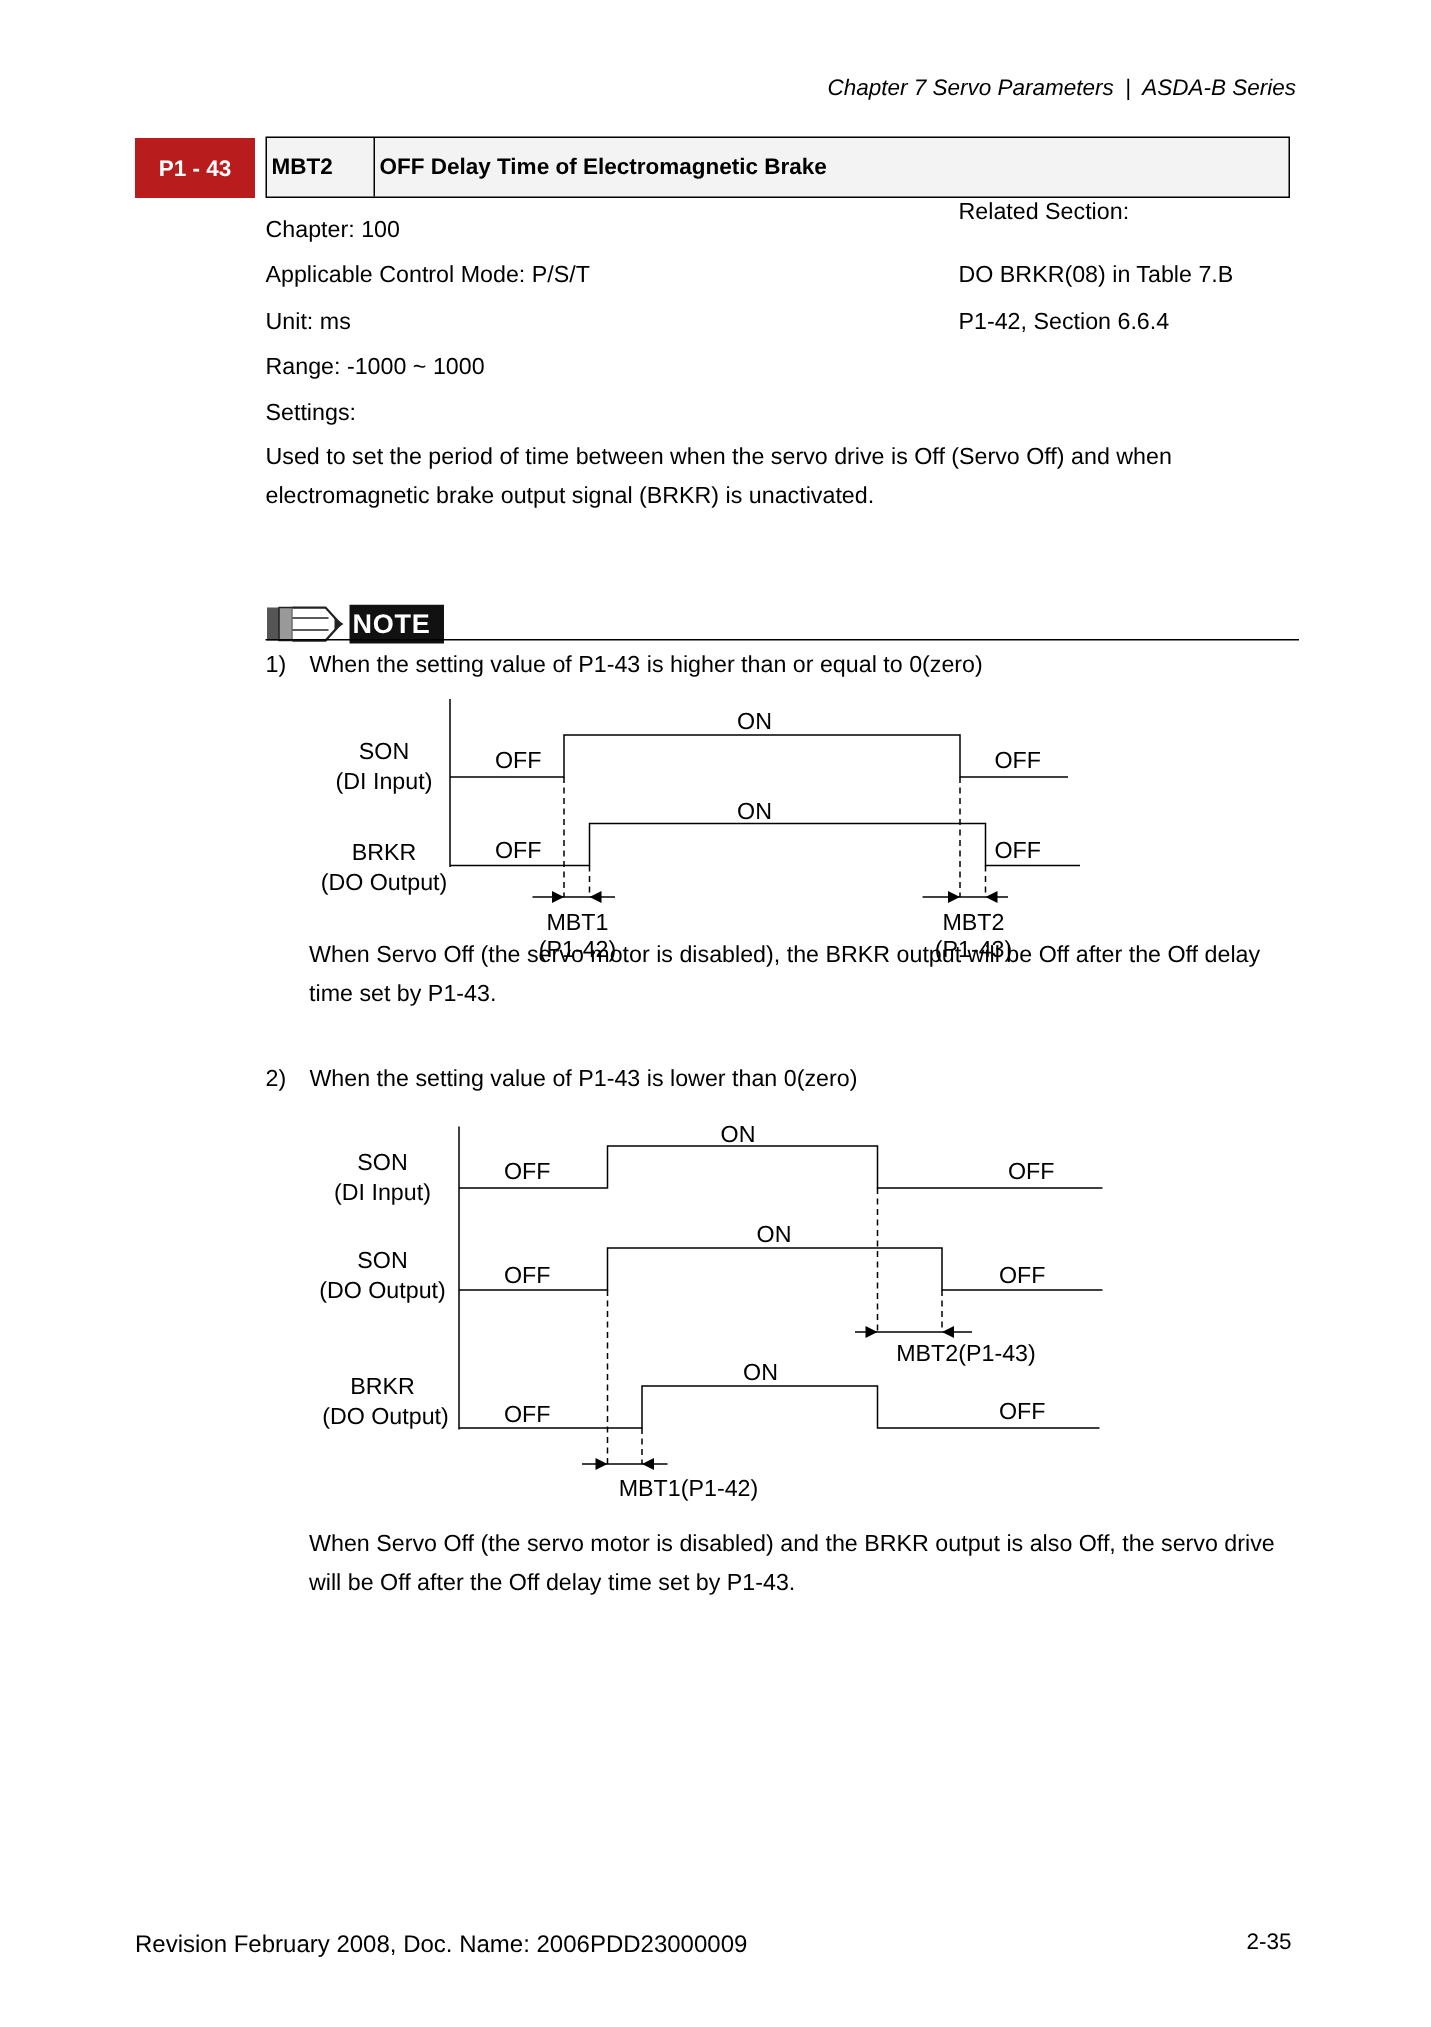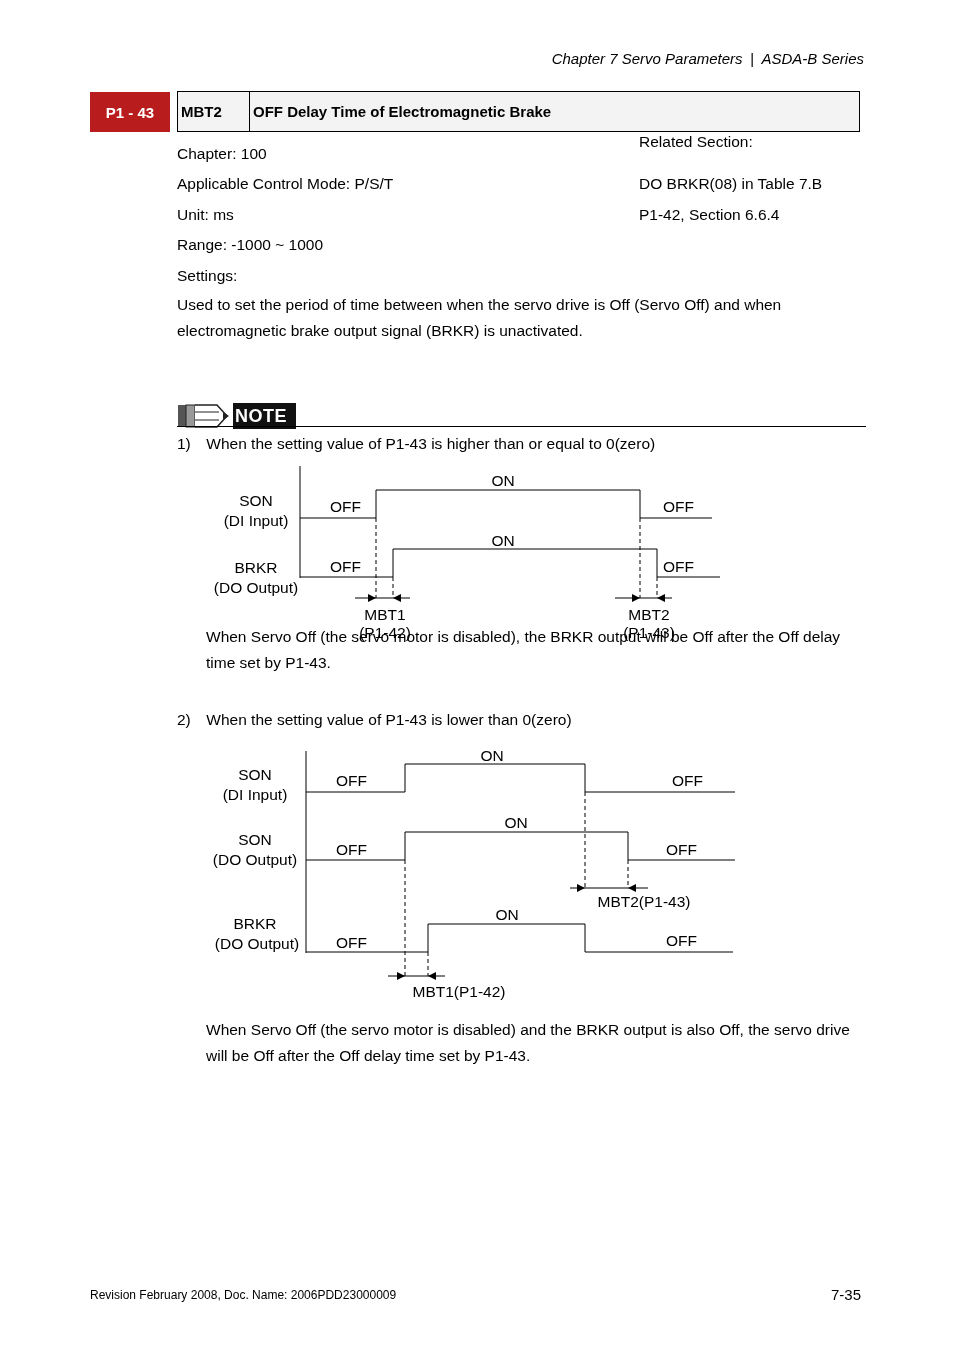--- a/index.html
+++ b/index.html
@@ -127,14 +127,14 @@
   <text x="316" y="88" text-anchor="middle">ON</text>
   <text x="136" y="208">OFF</text>
   <text x="466" y="206">OFF</text>
   <text x="307" y="180" text-anchor="middle">ON</text>
   <text x="444" y="167" text-anchor="middle">MBT2(P1-43)</text>
   <text x="259" y="257" text-anchor="middle">MBT1(P1-42)</text>
 </svg>
 
 <div class="abs para" style="left:206px;width:650px;top:1017px">When Servo Off (the servo motor is disabled) and the BRKR output is also Off, the servo drive will be Off after the Off delay time set by P1-43.</div>
 
-<div class="abs" style="left:90px;top:1288px;font-size:12px">Revision February 2008, Doc. Name: 2006PDD23000009</div>
-<div class="abs" style="left:831px;top:1286px;font-size:15px">7-35</div>
+<div class="abs" style="left:90px;top:1288px;font-size:16px">Revision February 2008, Doc. Name: 2006PDD23000009</div>
+<div class="abs" style="left:831px;top:1286px;font-size:15px">2-35</div>
 
 </body></html>

